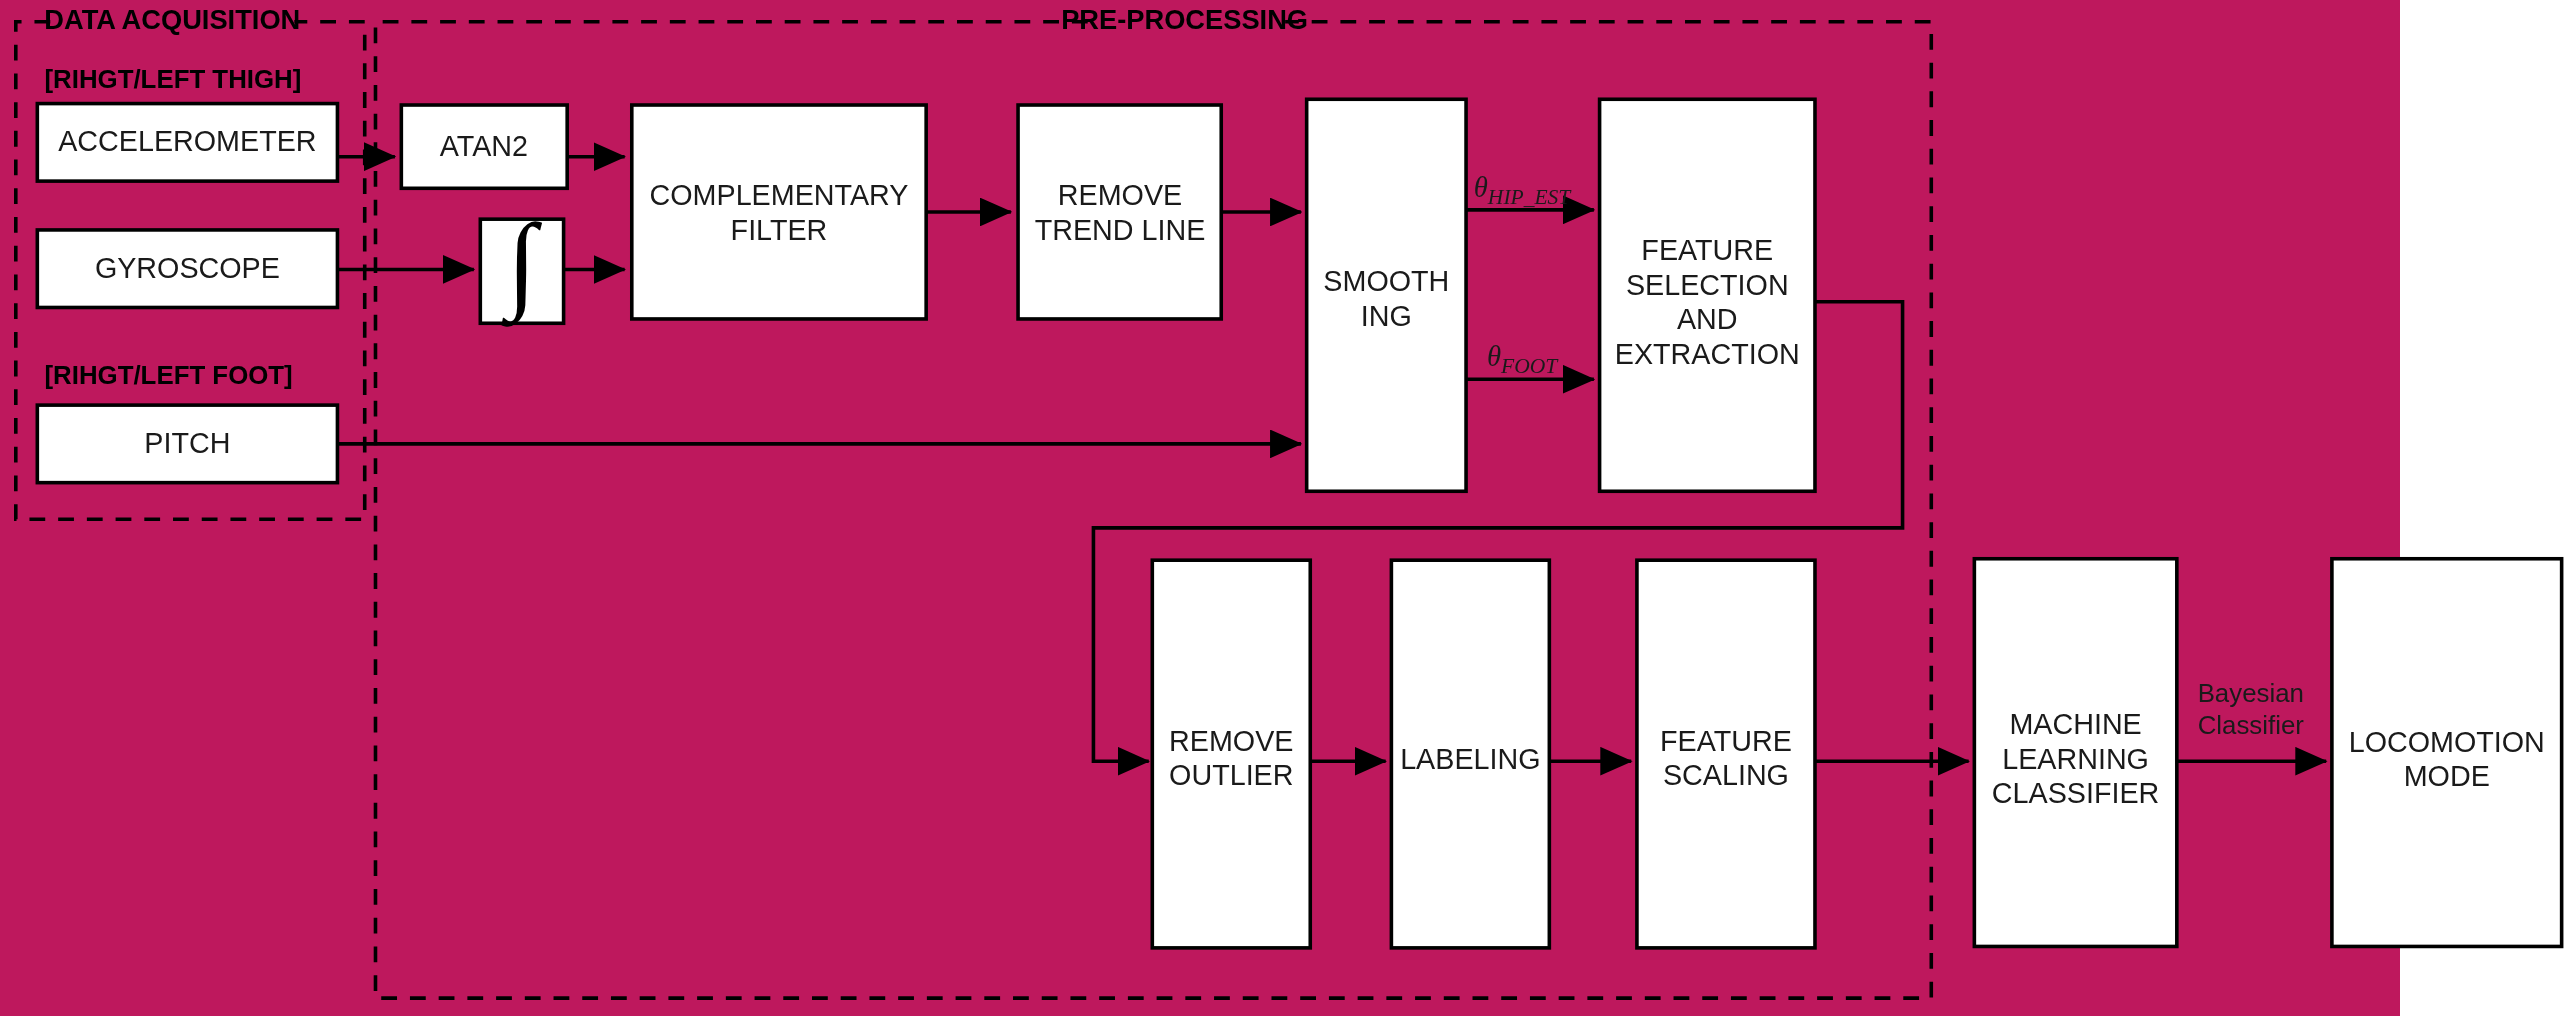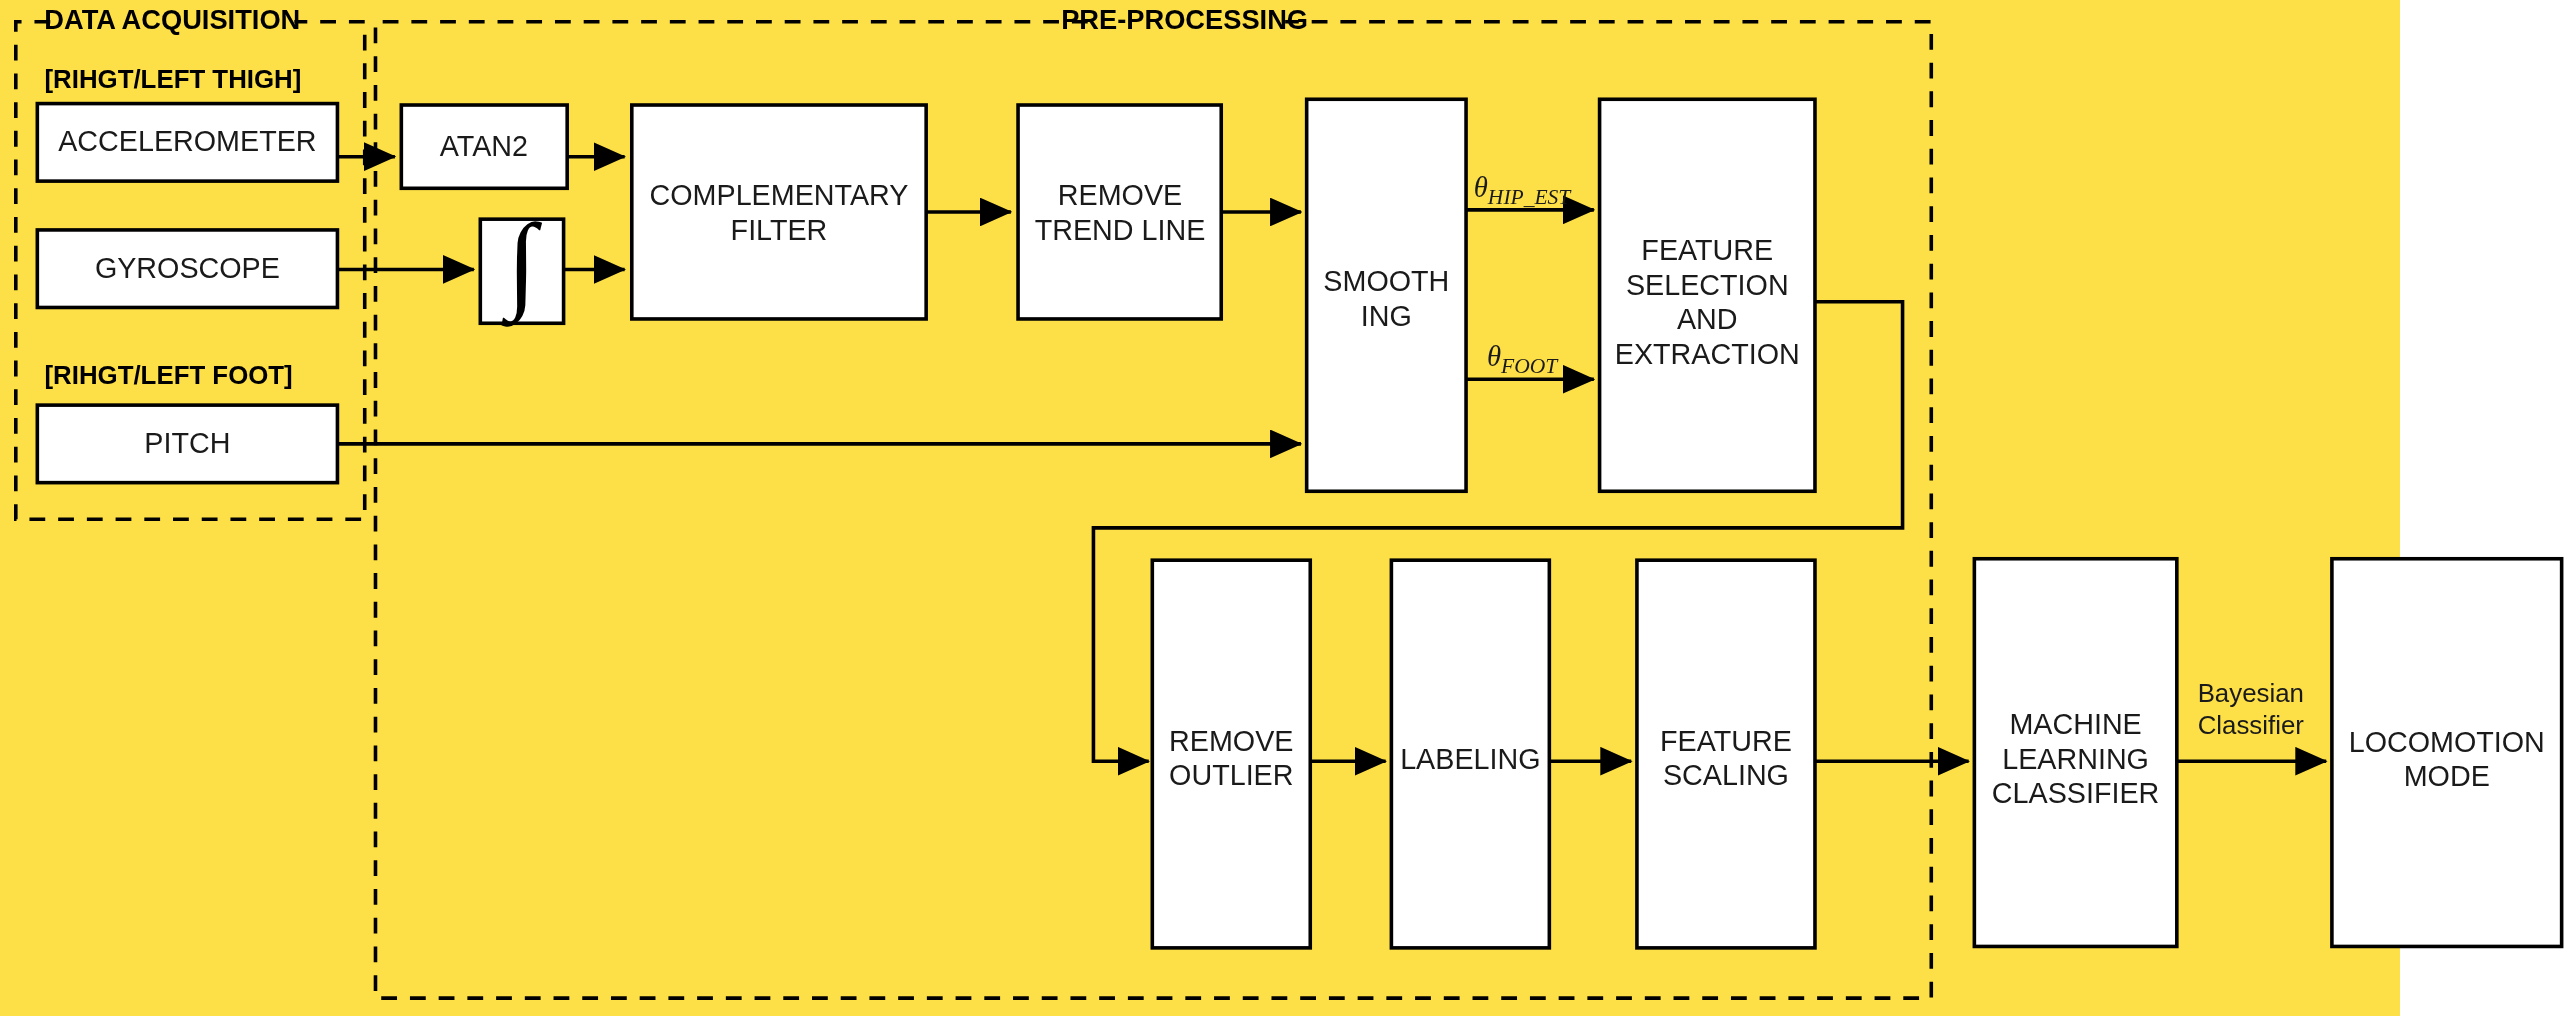--- a/index.html
+++ b/index.html
@@ -10,21 +10,21 @@
   body {
     width: 2576px;
     height: 1017px;
     font-family: "Liberation Sans", sans-serif;
     overflow: hidden;
   }
   #diagram-root {
     position: relative;
     width: 2400px;
     height: 1017px;
-    background: #fde047;
+    background: #be185d;
   }
   svg#flow {
     display: block;
     width: 2576px;
     height: 1017px;
   }
   .box-rect {
     fill: #ffffff;
     stroke: #000000;
     stroke-width: 5;

